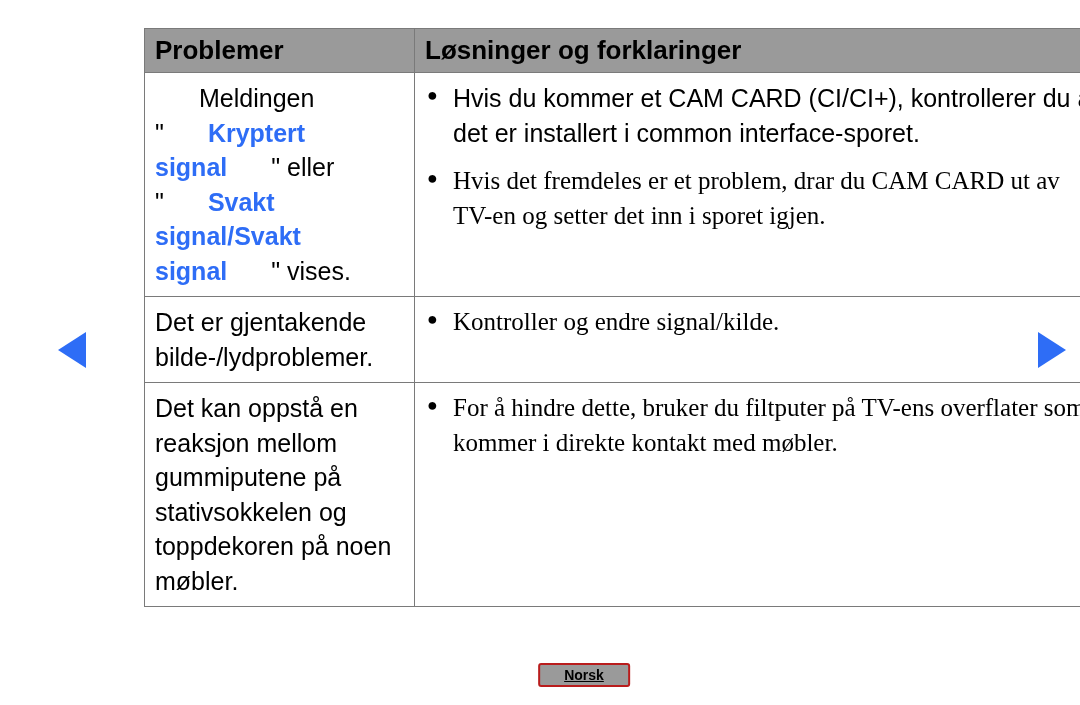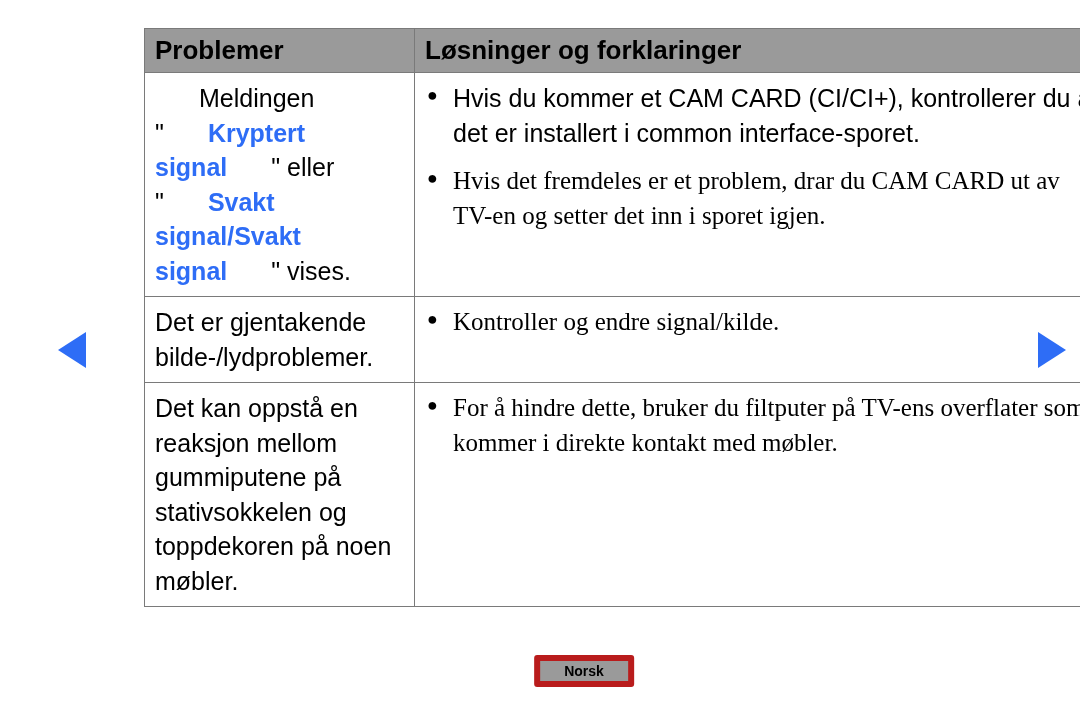--- a/index.html
+++ b/index.html
@@ -81,26 +81,27 @@
     border-top: 18px solid transparent;
     border-bottom: 18px solid transparent;
     border-left: 28px solid #2e6df6;
   }
   .lang-badge {
     position: absolute;
     left: 50%;
     transform: translateX(-50%);
     bottom: 18px;
     background: #9a9a9a;
-    border: 6px solid #b91c1c;
+    border: 2px solid #b91c1c;
     border-radius: 3px;
     padding: 2px 24px;
     font-size: 14px;
     font-weight: bold;
     color: #000;
+    text-decoration: underline;
   }
 </style>
 </head>
 <body>
 
 <div class="arrow arrow-left"></div>
 <div class="arrow arrow-right"></div>
 
 <div class="page">
   <table class="troubleshoot">

